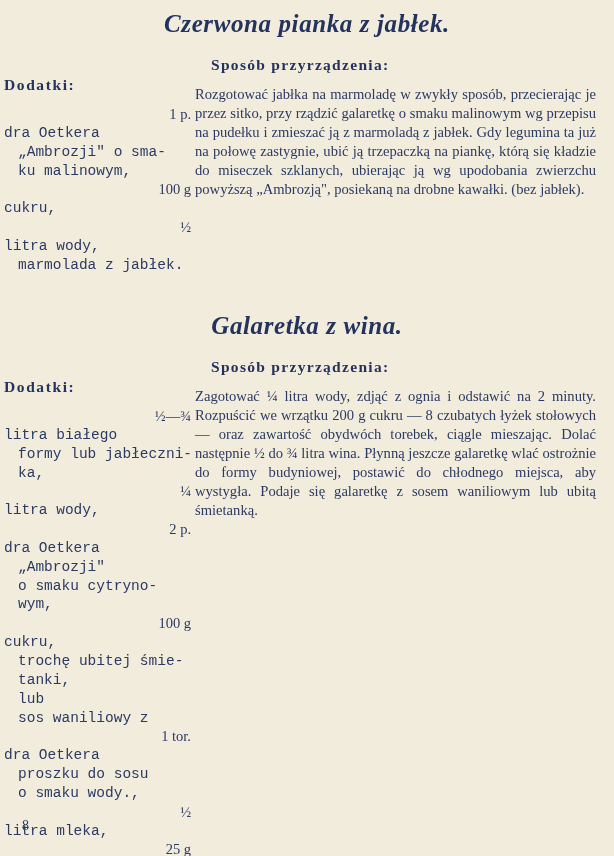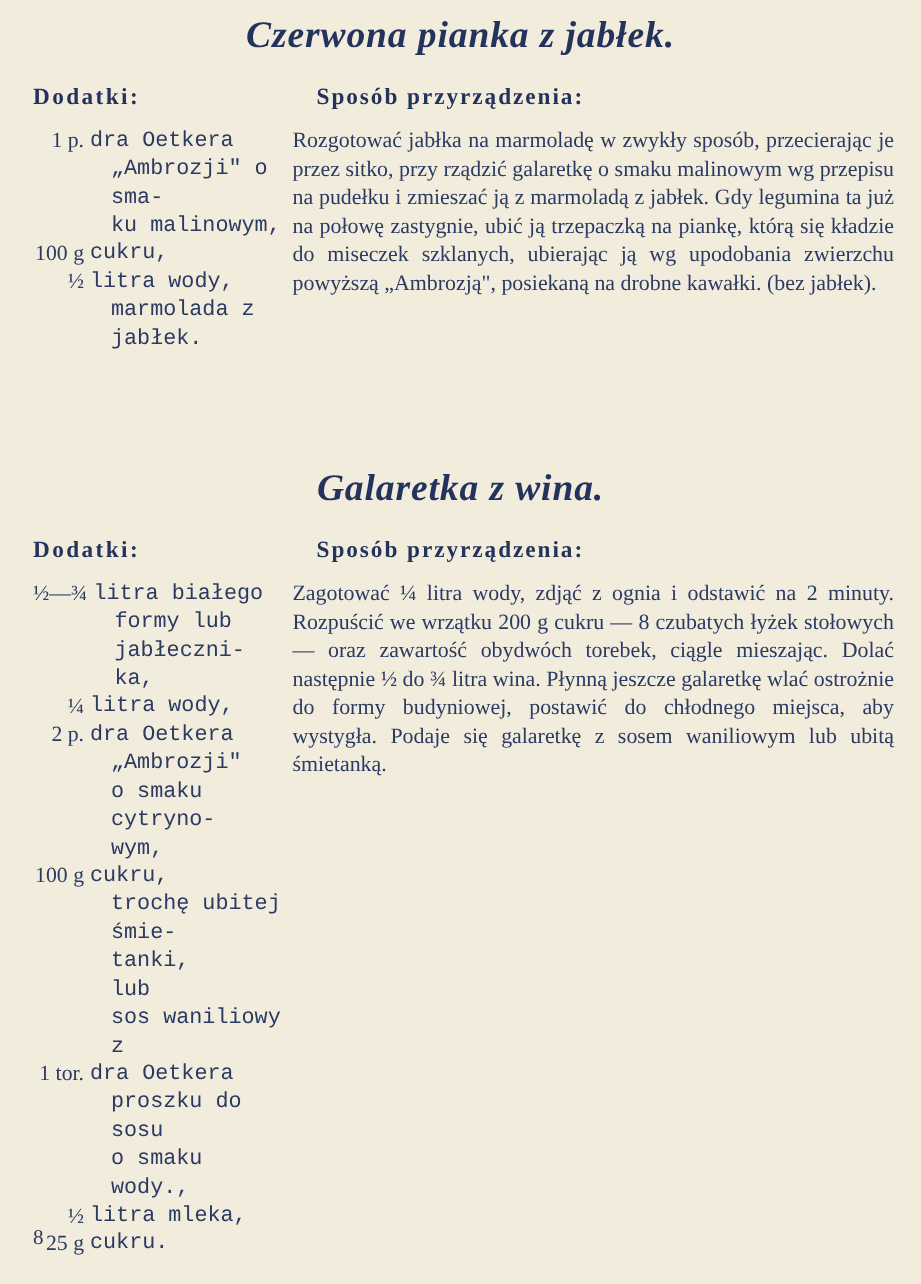--- a/index.html
+++ b/index.html
@@ -43,22 +43,23 @@
   }
 
   .recipe-body {
     display: flex;
     align-items: flex-start;
   }
 
   .col-ingredients {
     width: 195px;
     flex: 0 0 195px;
-    padding-left: 22px;
+    padding-left: 4px;
     box-sizing: border-box;
+    margin-top: 20px;
   }
   .col-method {
     flex: 1 1 auto;
     padding-left: 0px;
     padding-right: 18px;
     box-sizing: border-box;
   }
 
   .col-heading {
     font-size: 15.5px;
@@ -76,20 +77,21 @@
   .ing-list {
     list-style: none;
     margin: 0;
     padding: 0;
     font-size: 14.5px;
     line-height: 1.30;
   }
   .ing-list li {
     display: flex;
     margin-bottom: 0px;
+    flex-direction: column;
   }
   .ing-qty {
     flex: 0 0 auto;
     min-width: 34px;
     text-align: right;
     padding-right: 4px;
     white-space: nowrap;
   }
   .ing-text {
     flex: 1 1 auto;

